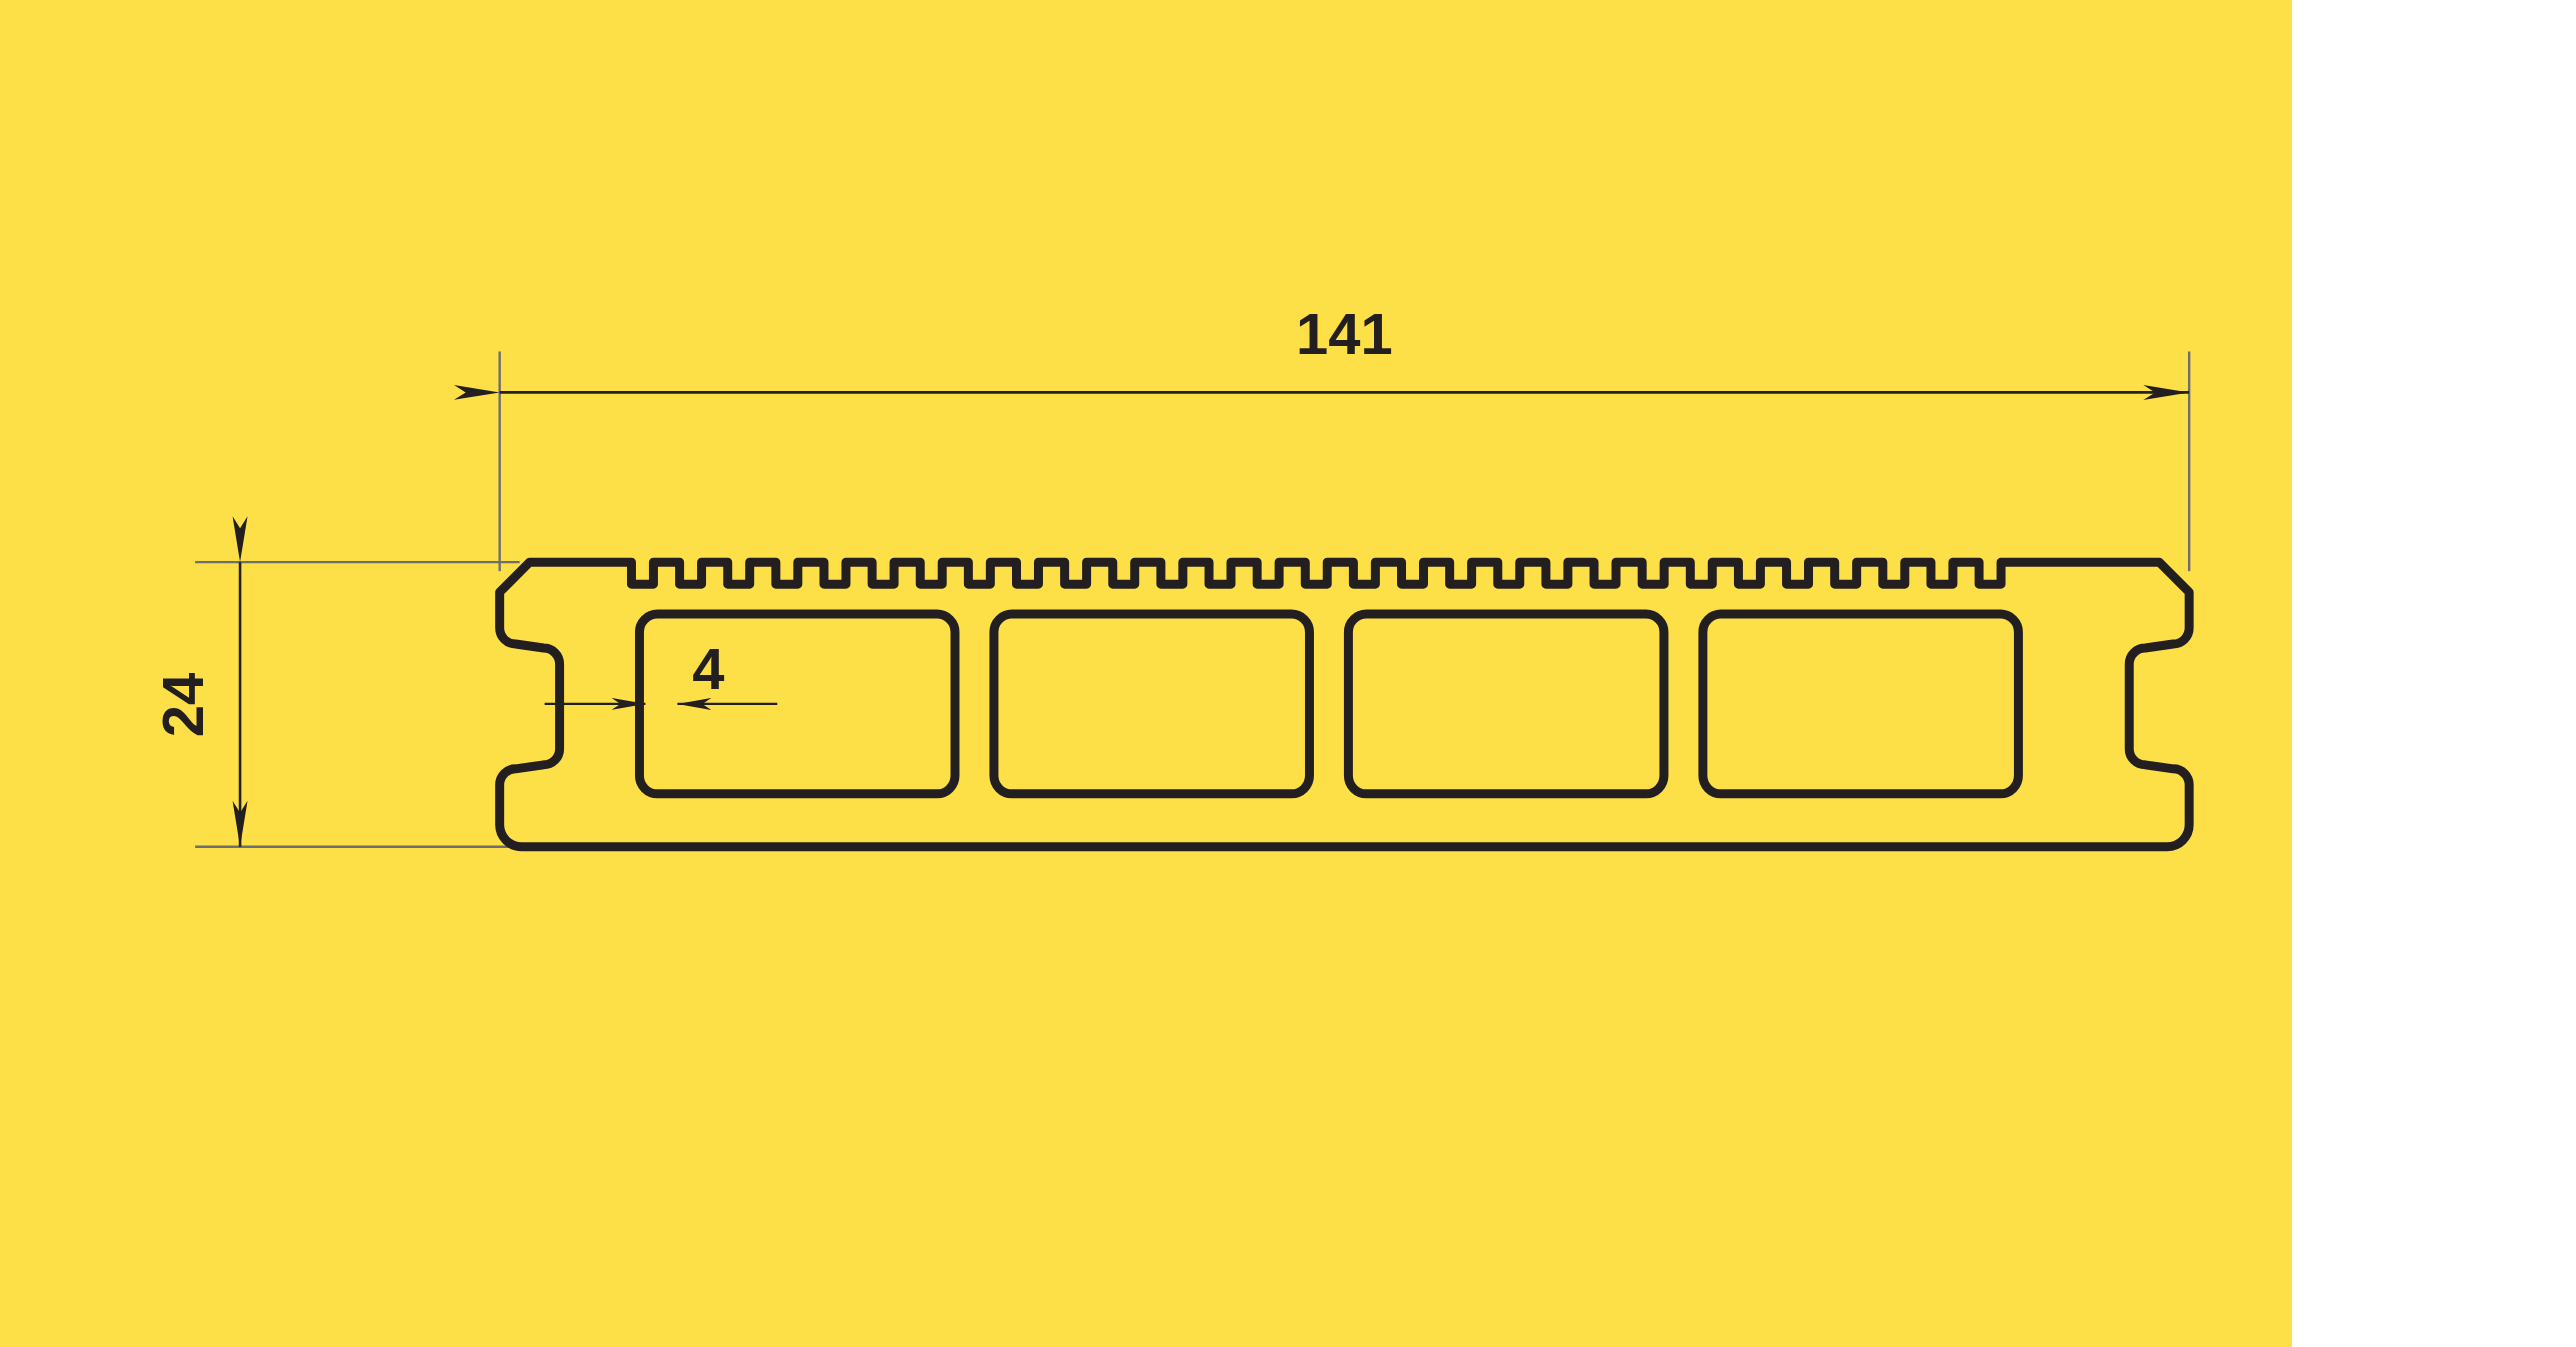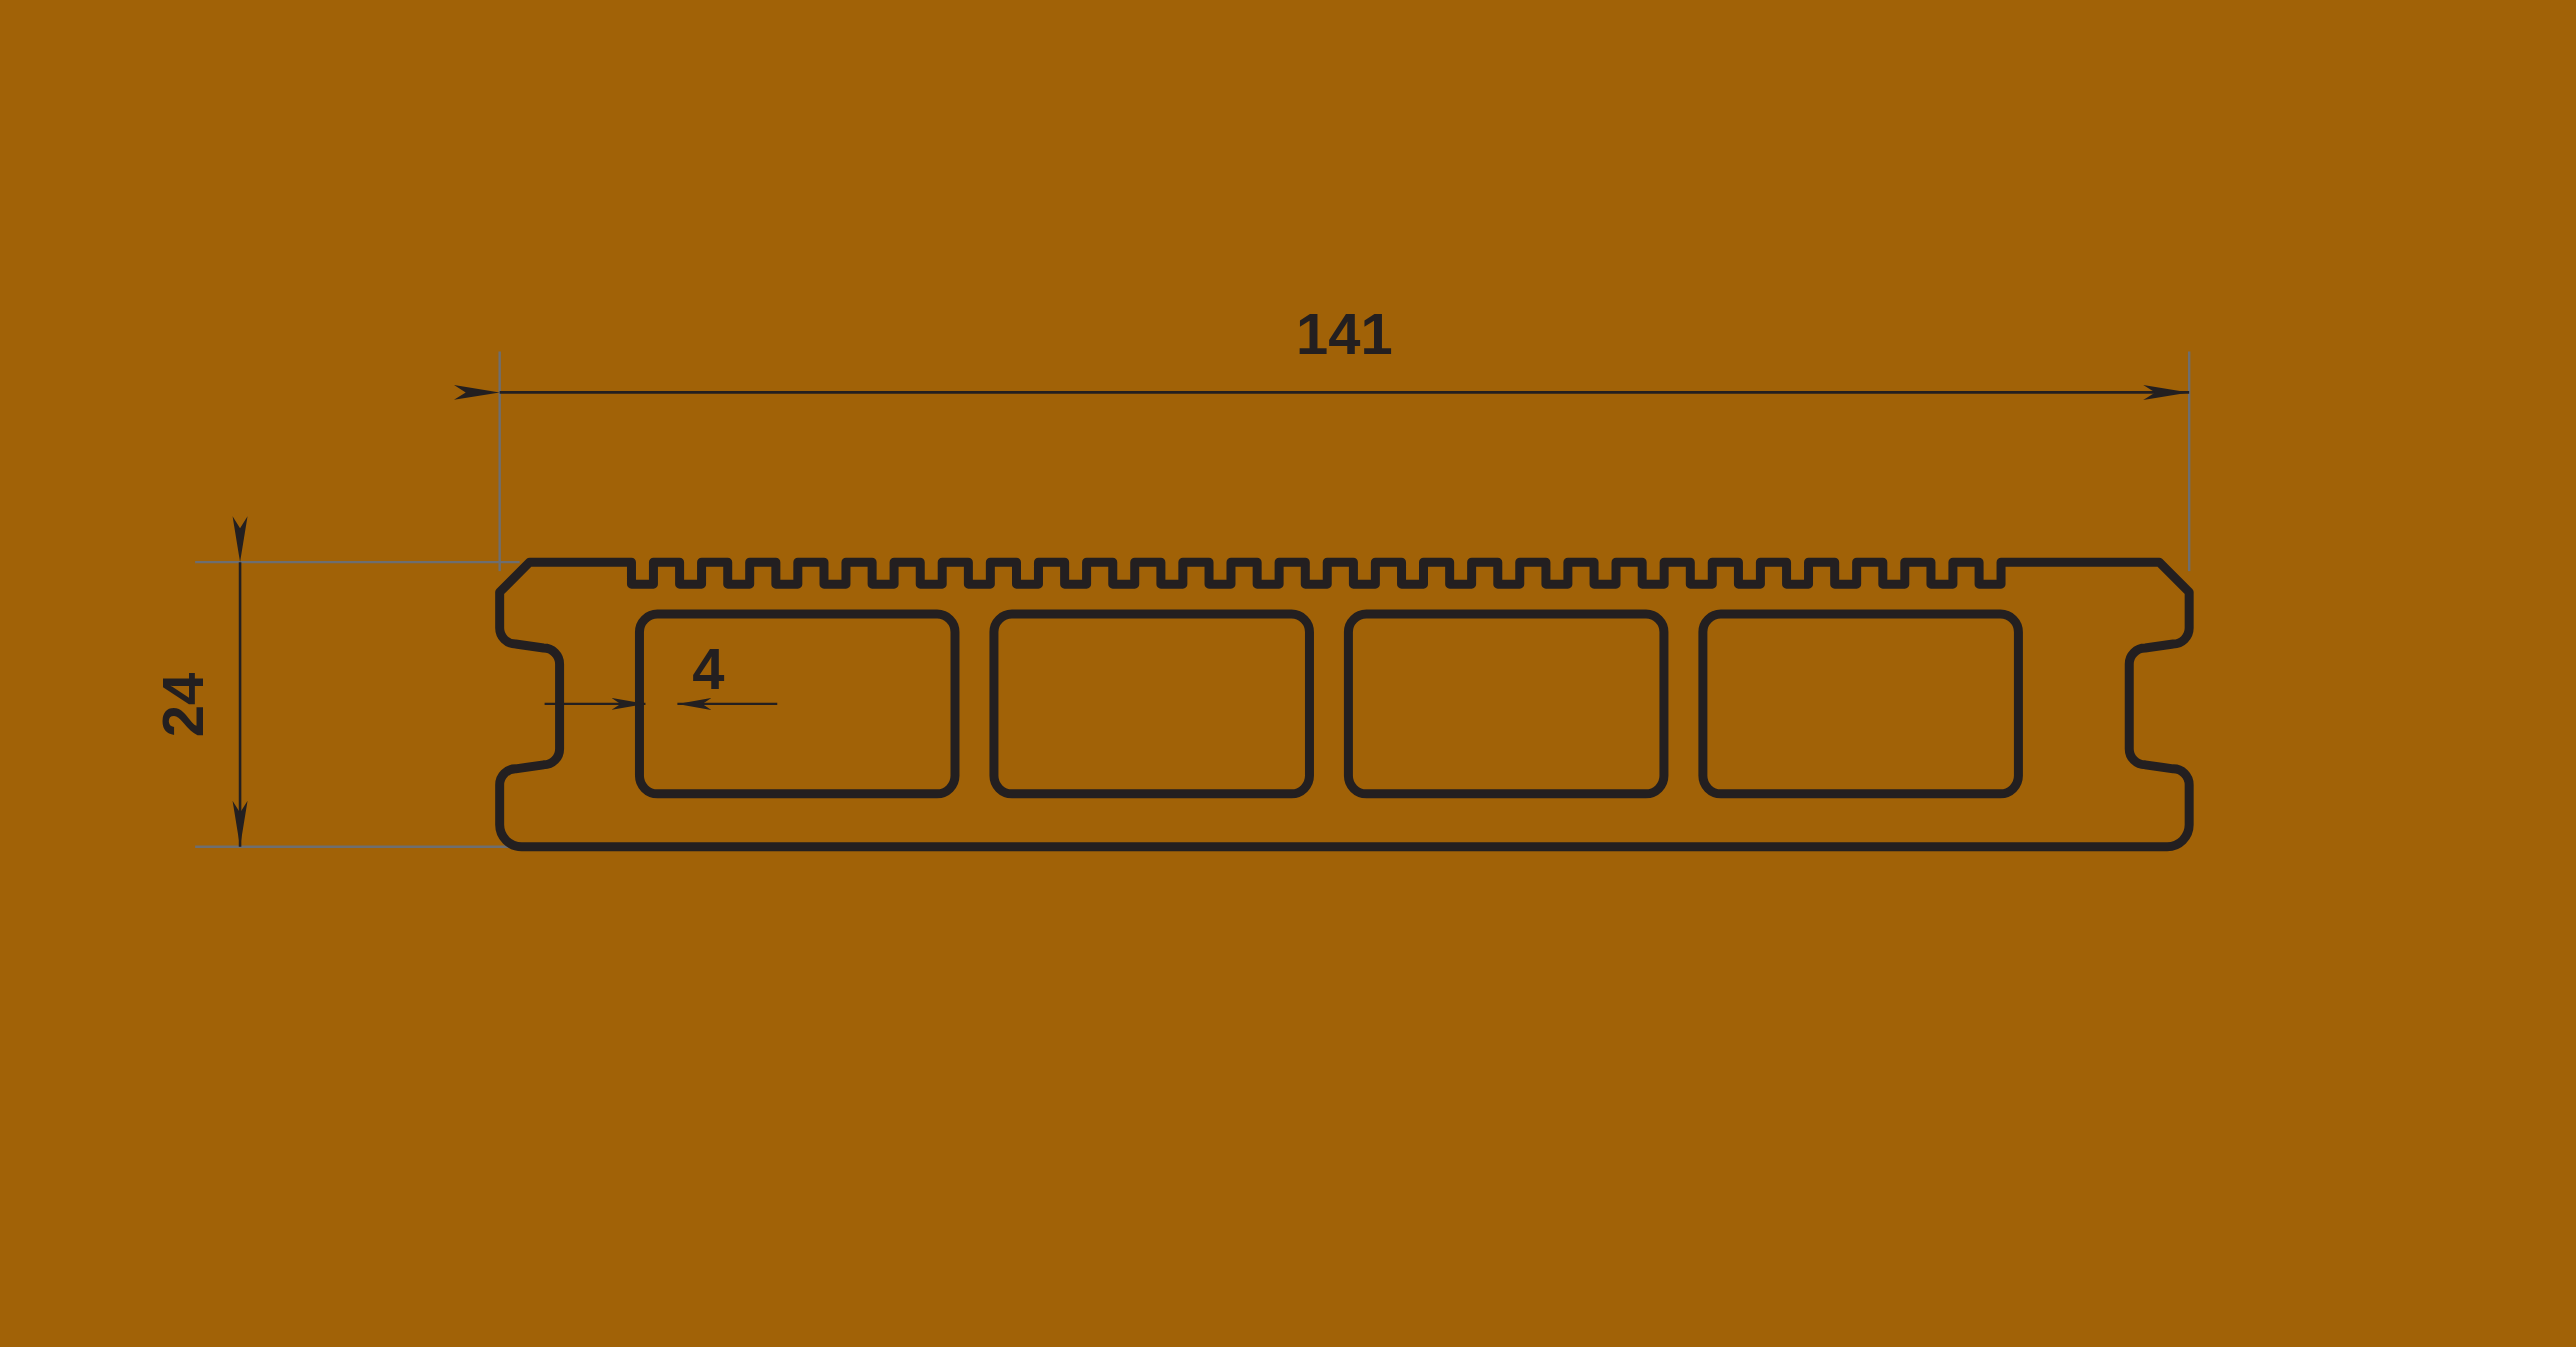--- a/index.html
+++ b/index.html
@@ -1,18 +1,18 @@
 <!DOCTYPE html>
 <html><head>
 <meta charset="utf-8">
 <style>
   html,body{margin:0;padding:0;background:#ffffff;}
   body{width:2576px;height:1347px;overflow:hidden;
        font-family:"Liberation Sans",sans-serif;}
-  #stage{position:relative;width:2576px;height:1347px;background:#a16207;}
+  #stage{position:relative;width:2292px;height:1347px;background:#fde047;}
   svg{display:block;}
   .dimtext{font-family:"Liberation Sans",sans-serif;font-weight:bold;fill:#231f20;}
 </style>
 </head>
 <body>
 
 <div id="stage">
   <svg id="dwg" width="2576" height="1347" viewBox="0 0 2579 1349" xmlns="http://www.w3.org/2000/svg">
 
     <defs>

